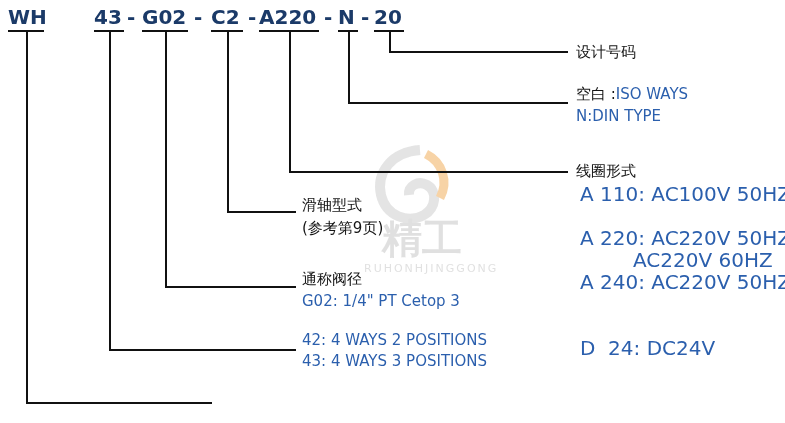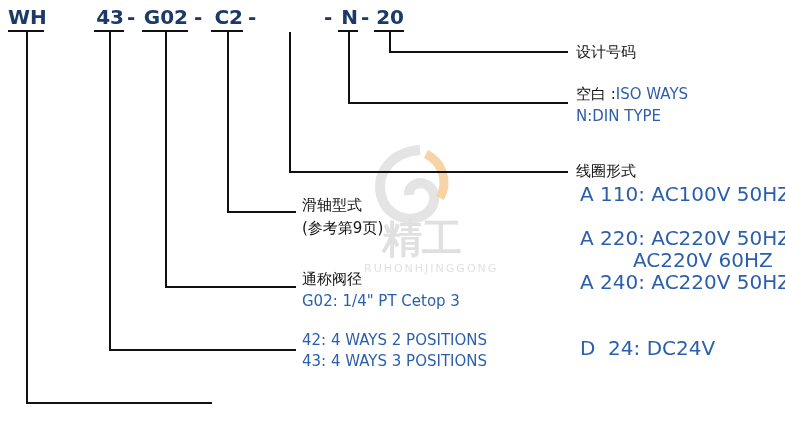--- a/index.html
+++ b/index.html
@@ -3,21 +3,21 @@
 <meta charset="utf-8">
 <style>
   html,body { margin:0; padding:0; background:#ffffff; }
   .page {
     position:relative; width:785px; height:423px; background:#ffffff;
     font-family:"DejaVu Sans","Liberation Sans",sans-serif; overflow:hidden;
   }
   
   .seg {
     position:absolute; top:4px; height:26px; line-height:26px;
-    text-align:right; font-weight:bold; font-size:20px; color:#1b3a68;
+    text-align:left; font-weight:bold; font-size:20px; color:#1b3a68;
     border-bottom:2px solid #111; white-space:pre;
   }
   .hyph {
     position:absolute; top:4px; height:26px; line-height:26px;
     font-weight:bold; font-size:20px; color:#1b3a68;
   }
   
   .vline { position:absolute; width:2px; background:#111; }
   .hline { position:absolute; height:2px; background:#111; }
   
@@ -36,20 +36,21 @@
     <path d="M82 10 C 54 12, 38 32, 43 55 C 48 76, 70 84, 86 75 C 98 68, 100 51, 89 45 C 80 40, 70 46, 71 55" stroke="#cfcfcf" stroke-width="10" fill="none"></path>
     <path d="M88 14 C 104 22, 111 41, 102 58" stroke="#f2b05e" stroke-width="9" fill="none"></path>
     <text x="44" y="112" font-size="40" font-weight="bold" fill="#c8c8c8">精工</text>
     <text x="26" y="132" font-size="11" letter-spacing="2" fill="#c8c8c8">RUHONHJINGGONG</text>
   </svg>
 
   <span class="seg" style="left:8px;   width:36px">WH</span>
   <span class="seg" style="left:94px;  width:30px">43</span>
   <span class="seg" style="left:142px; width:46px">G02</span>
   <span class="seg" style="left:211px; width:32px">C2</span>
+  <span class="seg" style="left:259px; width:60px">A220</span>
   <span class="seg" style="left:338px; width:20px">N</span>
   <span class="seg" style="left:374px; width:30px">20</span>
 
   <span class="hyph" style="left:127px">-</span>
   <span class="hyph" style="left:194px">-</span>
   <span class="hyph" style="left:248px">-</span>
   <span class="hyph" style="left:324px">-</span>
   <span class="hyph" style="left:361px">-</span>
 
   <div class="vline" style="left:389px; top:32px; height:20px"></div>

